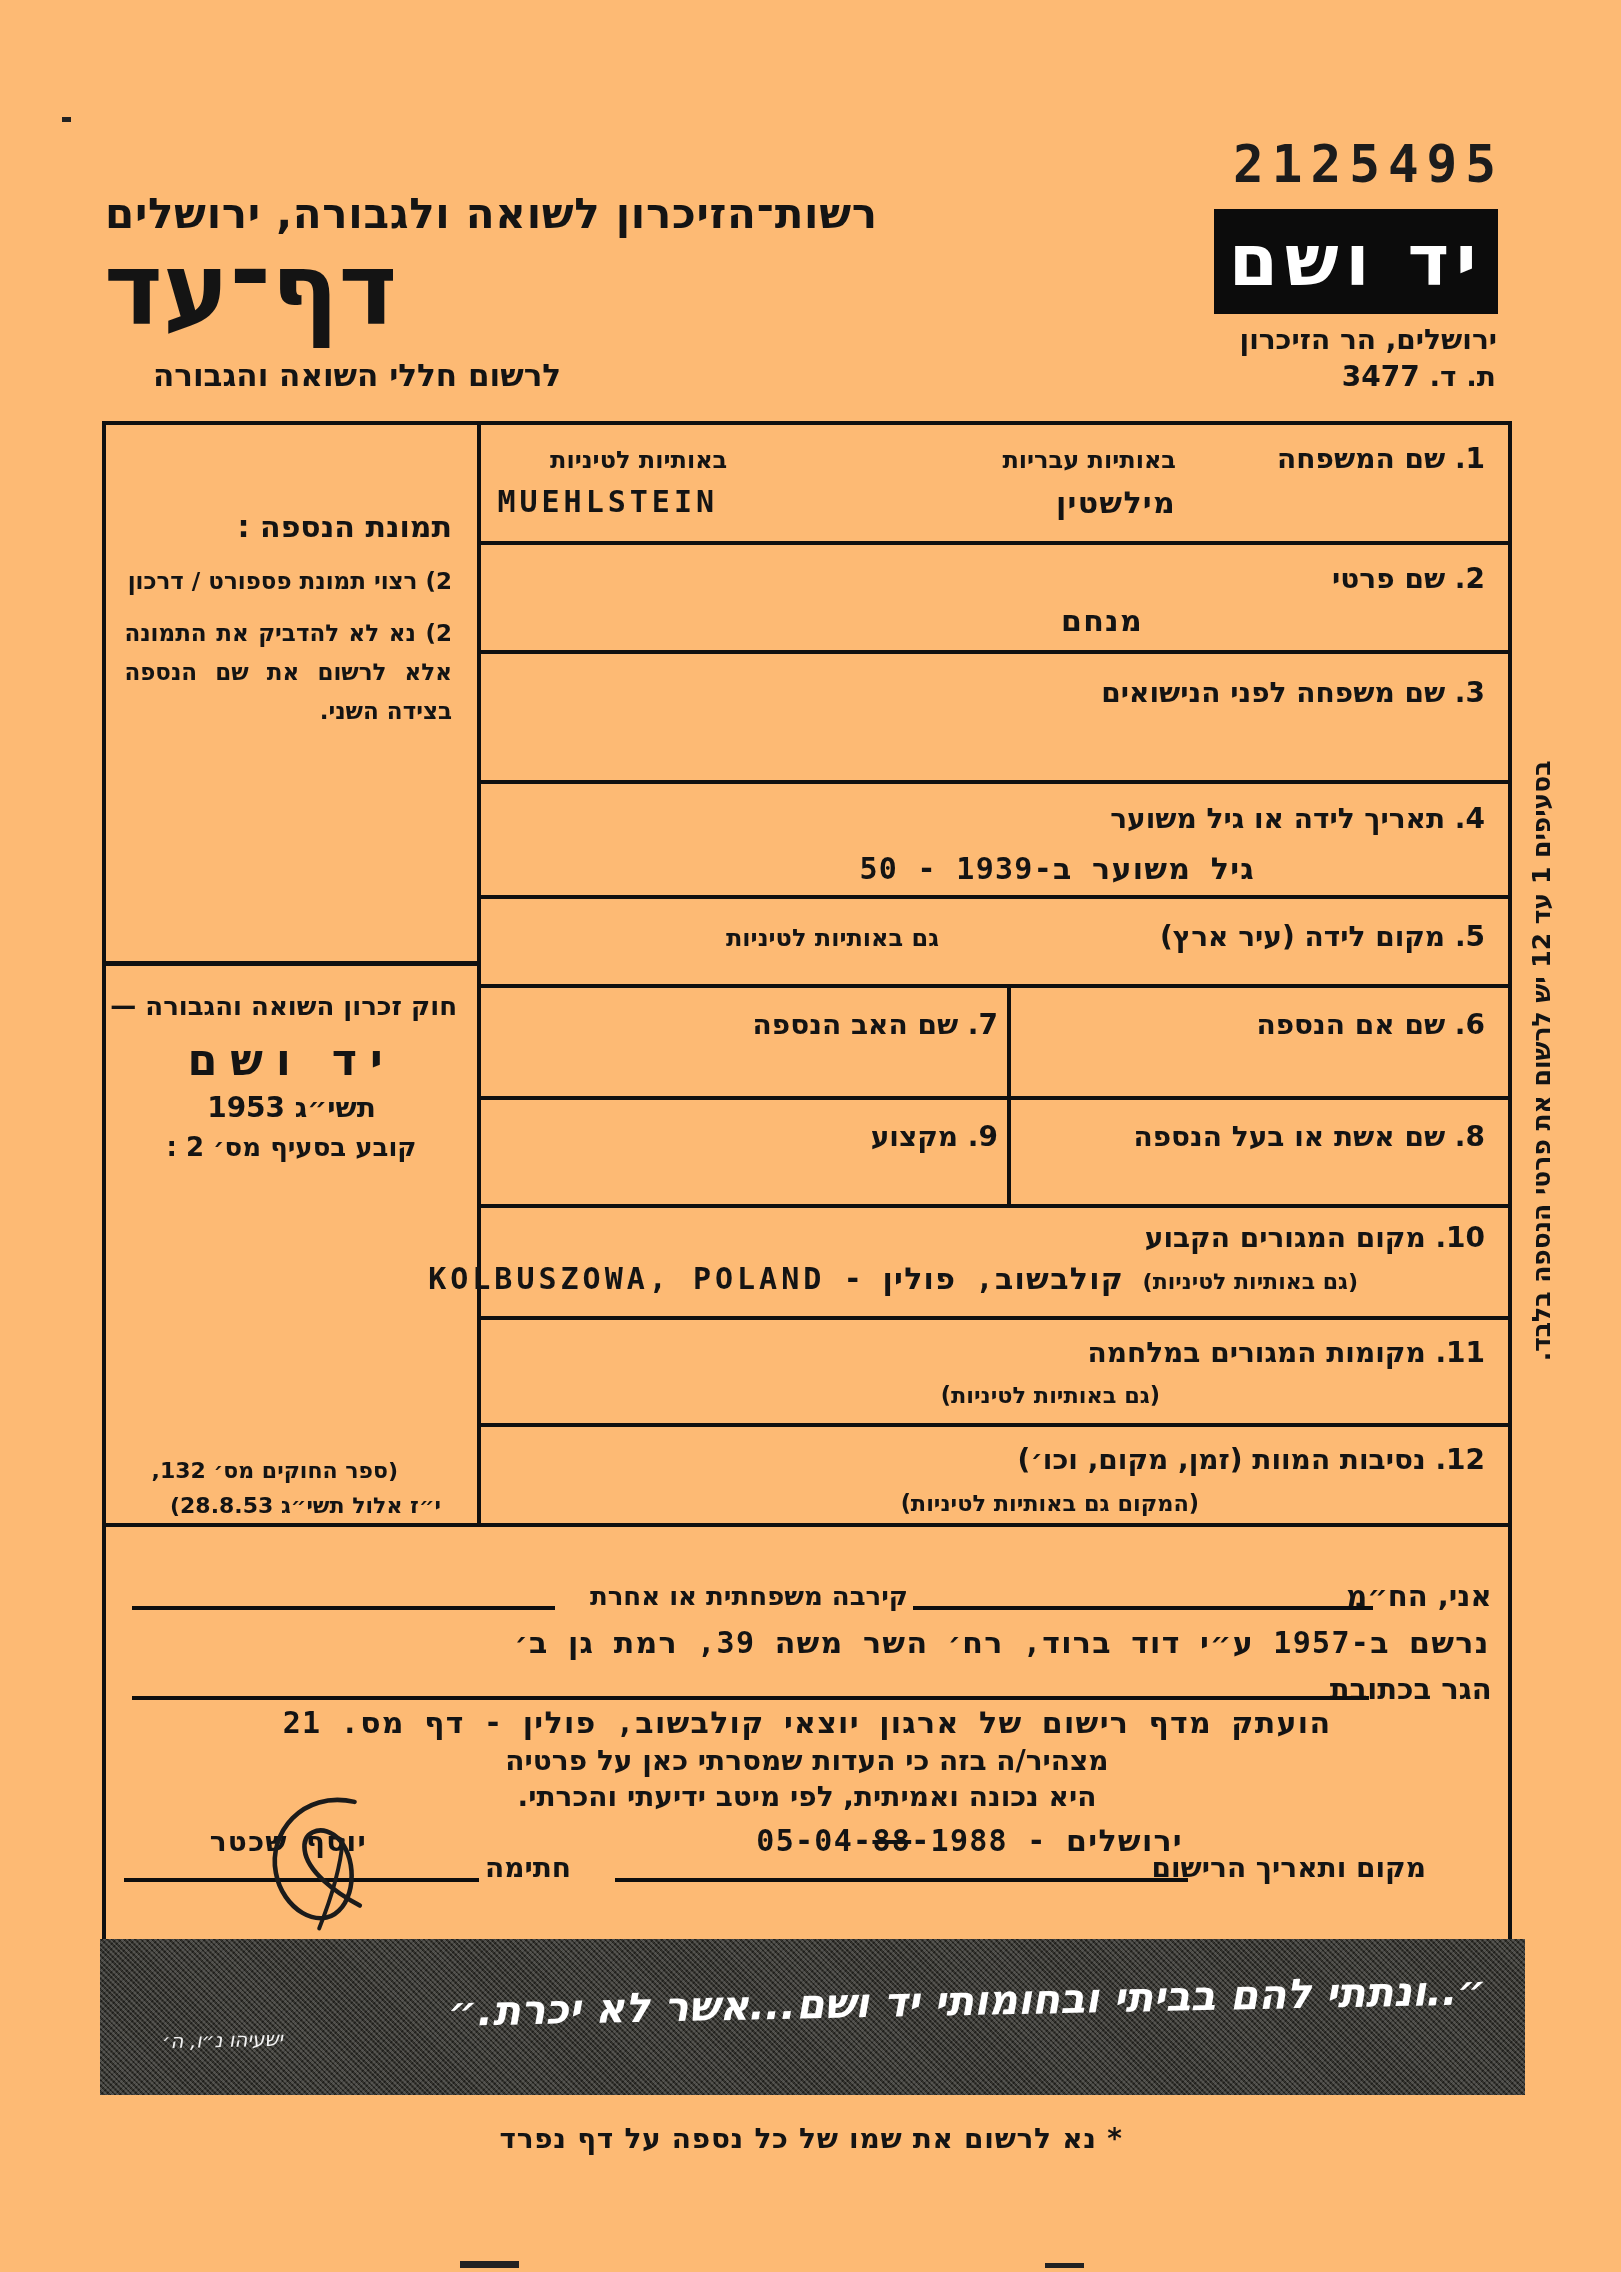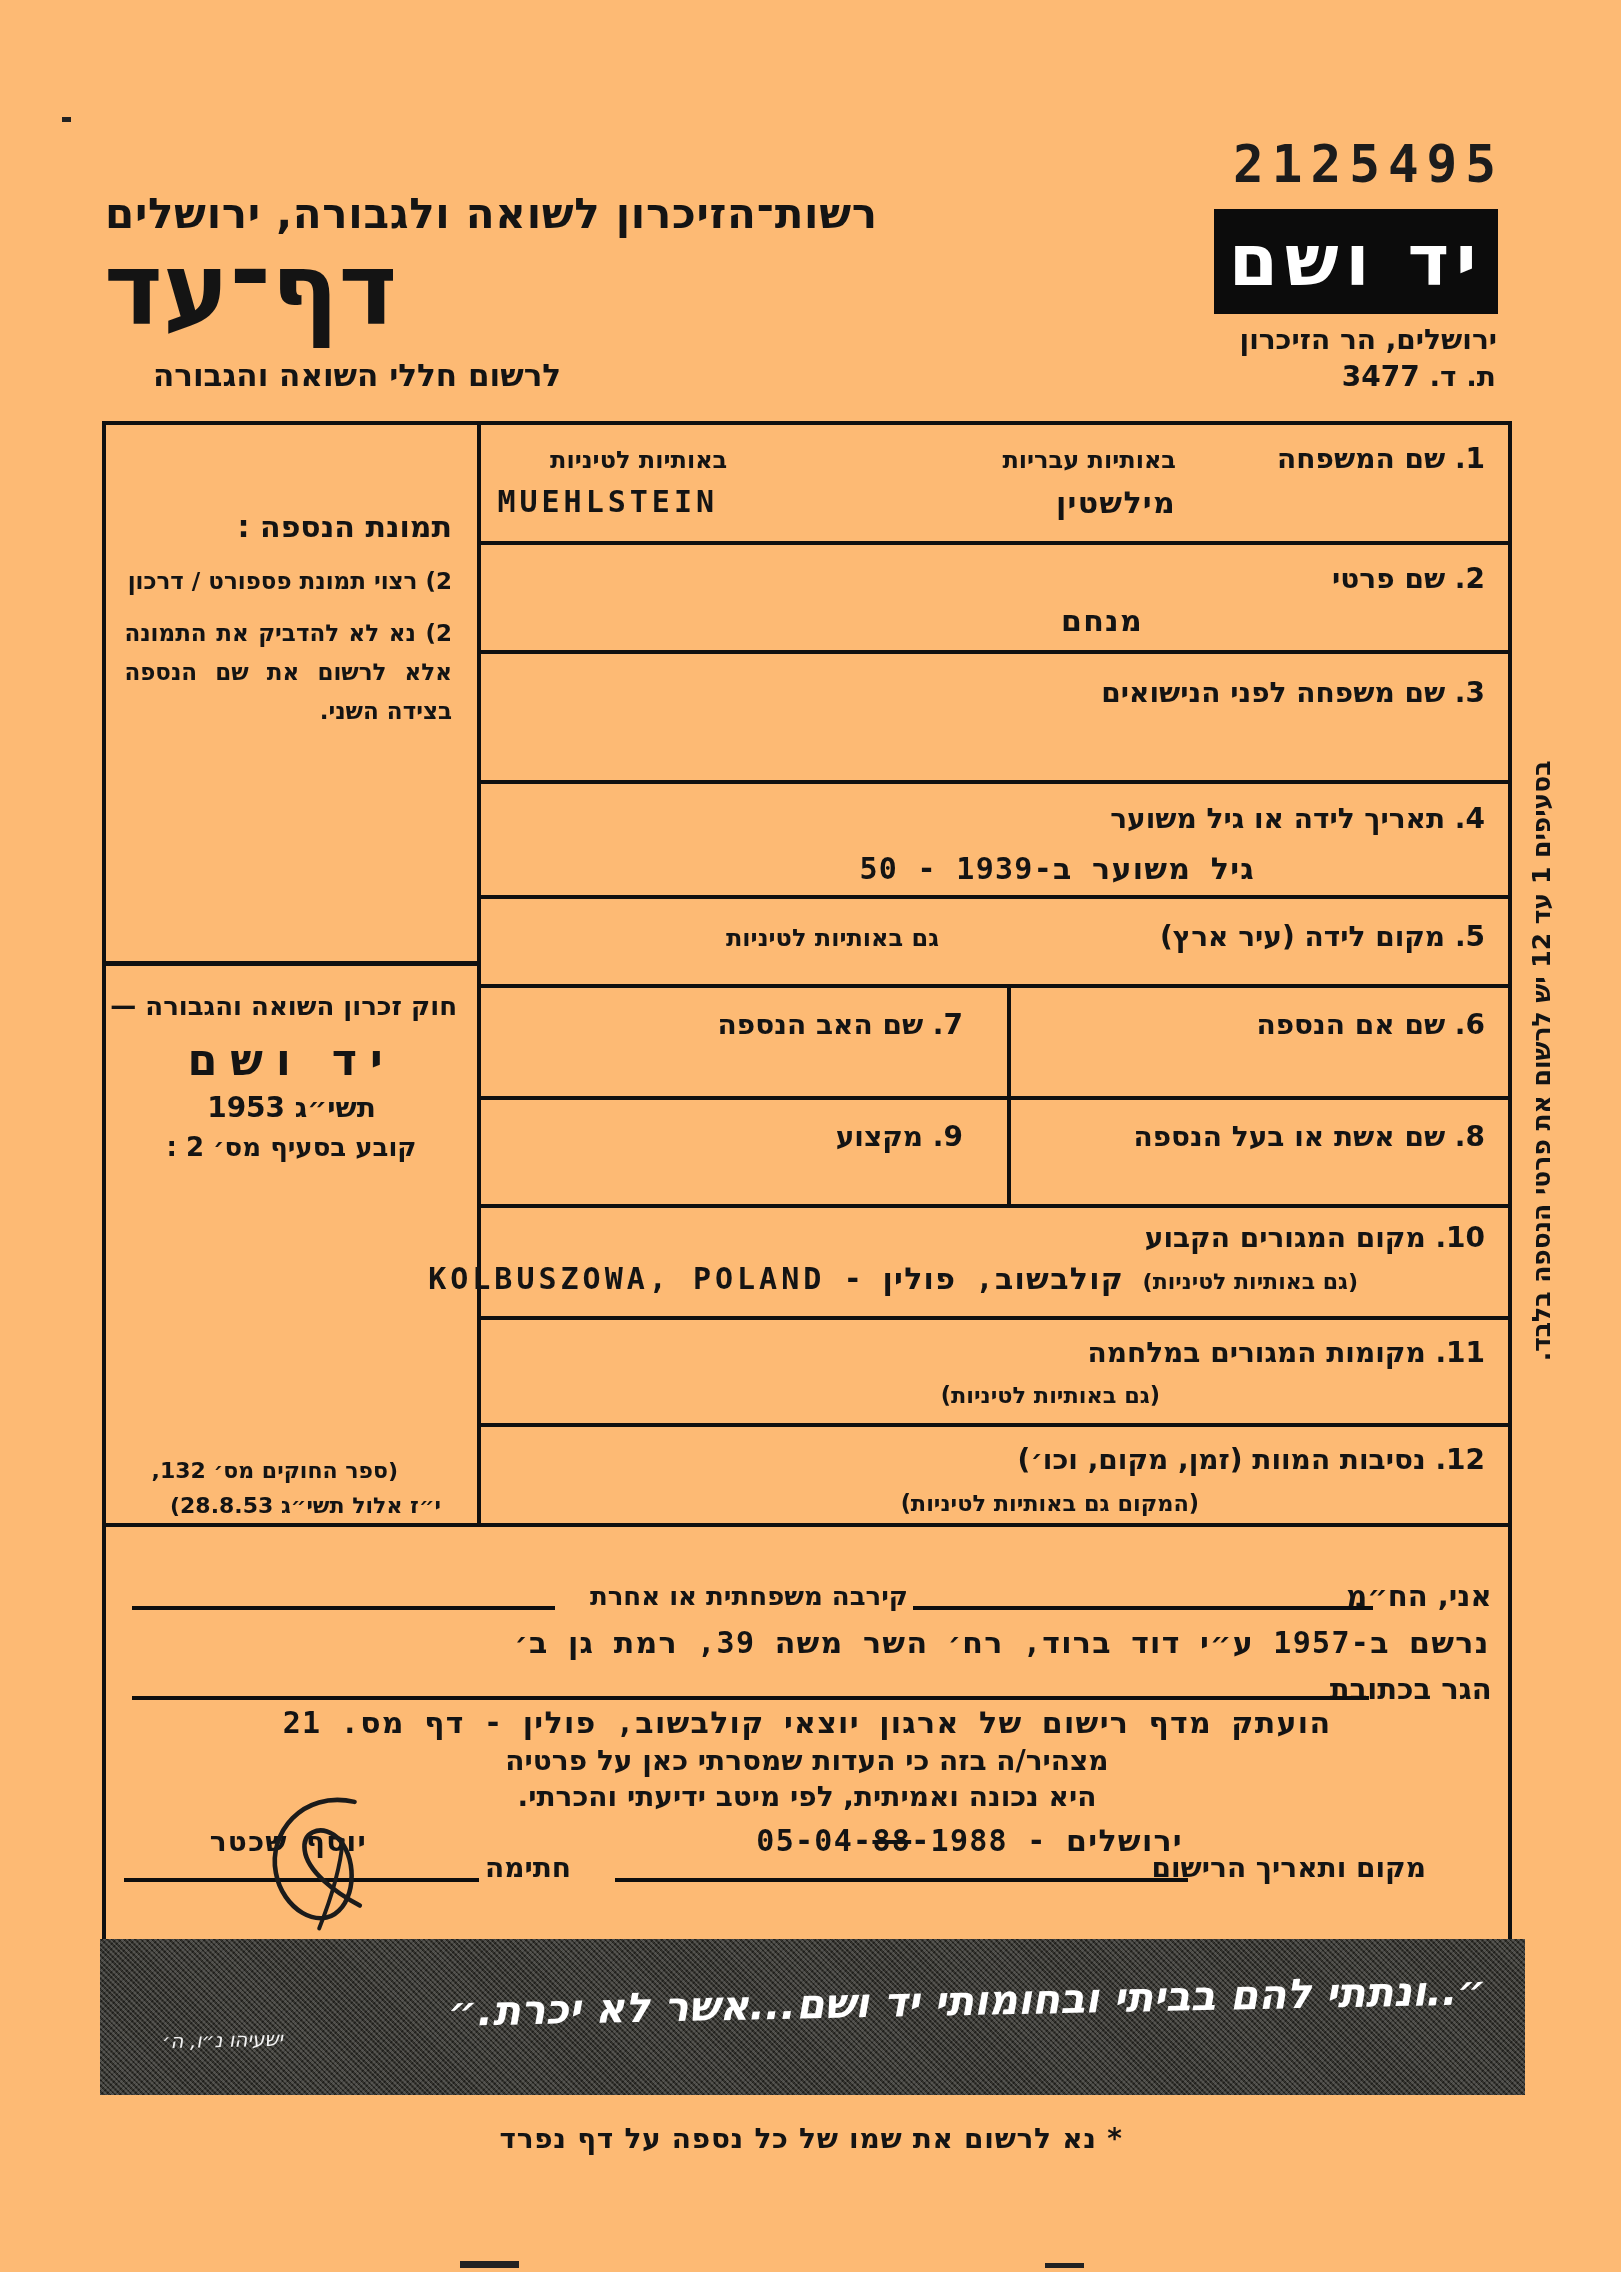--- a/index.html
+++ b/index.html
@@ -12,21 +12,21 @@
   .typed{font-family:"DejaVu Sans Mono","DejaVu Sans",monospace;font-weight:700;letter-spacing:1.3px;}
   .center{left:0;right:0;text-align:center;}
   
   .table{position:absolute;left:102px;top:421px;width:1410px;height:1106px;
          border:4px solid #101010;box-sizing:border-box;}
   .sidebar{position:absolute;left:0;top:0;bottom:0;width:371px;border-right:4px solid #101010;}
   .law{position:absolute;left:0;right:0;top:536px;bottom:0;border-top:5.3px solid #101010;}
   .fields{position:absolute;left:375px;right:0;top:0;bottom:0;}
   .row{position:absolute;left:0;right:0;box-sizing:border-box;border-top:4px solid #101010;}
   .row.first{border-top:none;}
-  .cell-l{position:absolute;left:0;top:0;bottom:3px;width:508px;}
+  .cell-l{position:absolute;left:0;top:0;bottom:3px;width:508px;padding-left:35px;}
   .cell-r{position:absolute;left:526px;right:0;top:0;bottom:0;border-left:4px solid #101010;box-sizing:border-box;}
   .flabel{position:absolute;direction:rtl;font-weight:700;font-size:28px;white-space:nowrap;}
   .fcap{position:absolute;direction:rtl;font-weight:700;font-size:24px;white-space:nowrap;}
   .fval{position:absolute;direction:rtl;font-size:30px;white-space:nowrap;}
   .fill-line{position:absolute;border-top:4.6px solid #0e0e0e;height:0;}
   .decl{position:absolute;left:102px;top:1526px;width:1410px;height:413px;
         border-left:4px solid #101010;border-right:4px solid #101010;box-sizing:border-box;}
   .dtext{position:absolute;direction:rtl;white-space:nowrap;}
   .banner{position:absolute;left:100px;top:1939px;width:1425px;height:156px;background-color:#34332e;
           background-image:repeating-linear-gradient(45deg,rgba(255,255,255,.16) 0 2px,rgba(0,0,0,0) 2px 4px),

